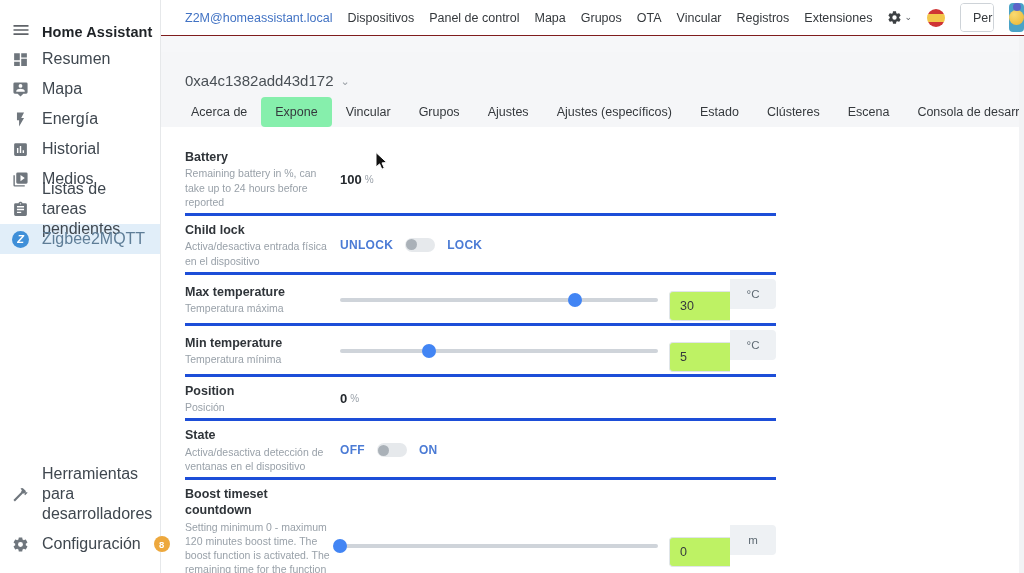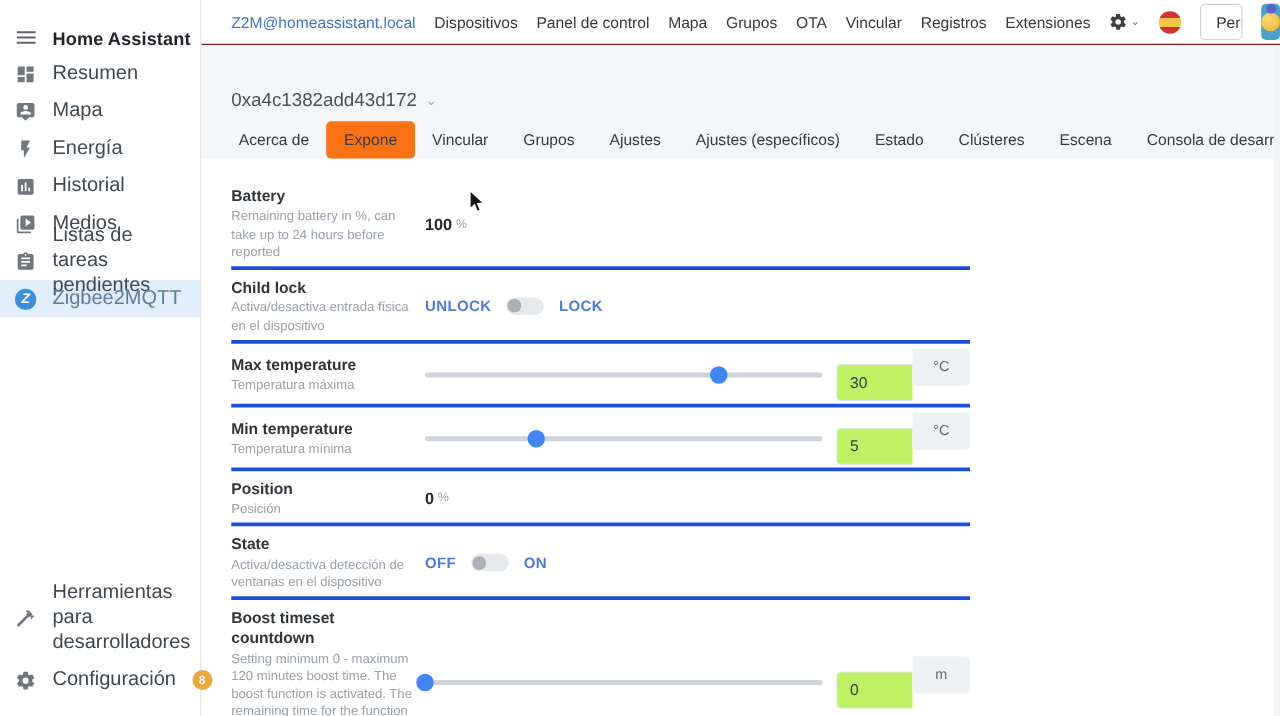--- a/index.html
+++ b/index.html
@@ -49,21 +49,21 @@
   .scroll-strip { position:absolute; right:0; top:36px; bottom:0; width:5px; background:#f2f3f5; z-index:8; }
 
   
   .content { position:absolute; left:161px; top:52px; width:863px; height:537px; background:#f5f6f8;
              display:flex; flex-direction:column; }
   .device-header { padding:20px 0 0 24px; display:flex; align-items:center; gap:7px; cursor:pointer; }
   .device-id { font-size:15px; color:#4a5056; }
   .caret { font-size:11px; color:#9aa0a6; line-height:1; margin-top:2px; }
   .tabs { display:flex; align-items:center; padding:0 0 0 16px; margin-top:7px; height:31px; flex:0 0 auto; }
   .tab { padding:8px 14px; font-size:12.5px; color:#35393d; white-space:nowrap; cursor:pointer; border-radius:4px; }
-  .tab.active { background:#f97316; }
+  .tab.active { background:#86efac; }
   .card { flex:1 1 auto; background:#fff; overflow:hidden; }
   .rows { margin-left:24px; width:591px; padding-top:16px; }
   .row { display:flex; align-items:center; border-bottom:3px solid #1d4ed8; padding:4px 0 2px; }
   .row-info { width:155px; flex:0 0 auto; padding:2px 6px 2px 0; }
   .row-label { font-size:12.5px; font-weight:700; color:#2f3439; line-height:1.3; }
   .row-desc { font-size:10.5px; color:#99a1a9; line-height:1.36; margin-top:1px; }
   .row-control { flex:1 1 auto; display:flex; align-items:center; }
   .val { font-size:13px; font-weight:700; color:#24292e; }
   .val-suffix { font-size:10px; color:#9aa1a9; margin-left:3px; }
   .binary { display:flex; align-items:center; gap:12px; }

